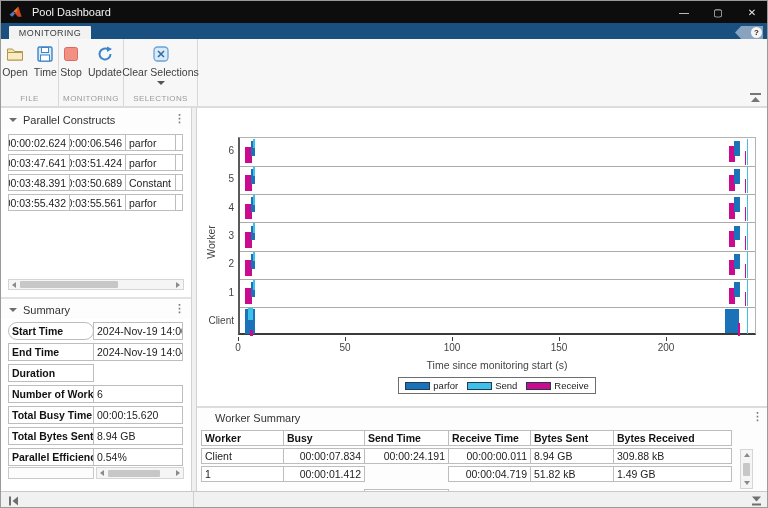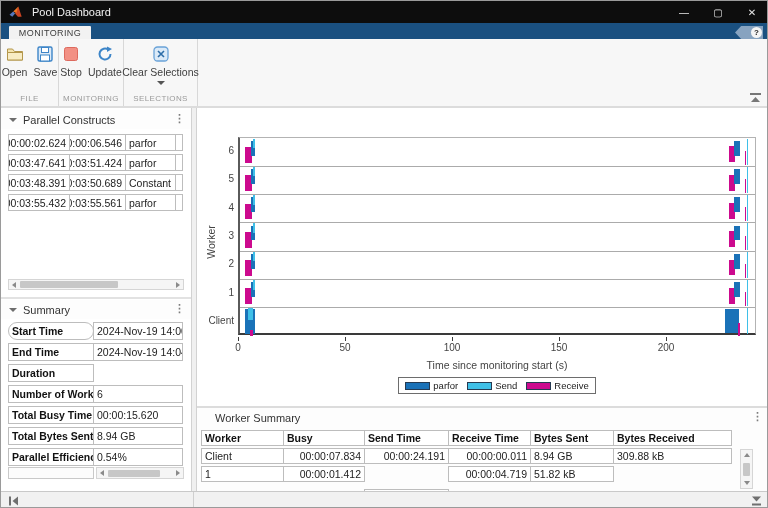--- a/index.html
+++ b/index.html
@@ -124,21 +124,21 @@
                 <path d="M1.5,7.5 h15 v7.5 h-15 z" fill="#f8ecc4" stroke="#b3964b"></path>
               </svg></span>
             <span class="rlabel">Open</span>
           </div>
           <div class="rbtn">
             <span class="ricon"><svg viewBox="0 0 18 18">
                 <rect x="2" y="2" width="14" height="14" rx="1.5" fill="#ddeaf7" stroke="#3d85c8" stroke-width="1.4"></rect>
                 <rect x="5.5" y="2.5" width="7" height="5" fill="#fff" stroke="#3d85c8"></rect>
                 <rect x="4.5" y="10" width="9" height="6" fill="#fff" stroke="#3d85c8"></rect>
               </svg></span>
-            <span class="rlabel">Save</span>
+            <span class="rlabel">Time</span>
           </div>
         </div>
         <div class="glabel">FILE</div>
       </div>
       <div class="rgroup" style="width: 65px;">
         <div class="btns">
           <div class="rbtn">
             <span class="ricon"><svg viewBox="0 0 18 18">
                 <rect x="2.5" y="2.5" width="13" height="13" rx="2" fill="#f29084" stroke="#dd6a5e"></rect>
               </svg></span>
@@ -386,20 +386,21 @@
               <div class="boxcell num" style="width: 83px;">00:00:00.011</div>
               <div class="boxcell" style="width: 84px;">8.94 GB</div>
               <div class="boxcell" style="width: 119px;">309.88 kB</div>
             </div>
             <div class="boxrow" style="margin-top: 2px;">
               <div class="boxcell" style="width: 83px;">1</div>
               <div class="boxcell num" style="width: 82px;">00:00:01.412</div>
               <div class="boxcell num" style="width: 85px; margin-top: 23px;">00:00:00.000</div>
               <div class="boxcell num" style="width: 83px;">00:00:04.719</div>
               <div class="boxcell" style="width: 84px;">51.82 kB</div>
+              <div class="boxcell" style="width: 119px;">1.49 GB</div>
             </div>
           </div>
         <div class="vsb" style="left:543px; top:41px; height:40px;">
           <span class="up">
               <i class="tri-u"></i>
             </span>
           <span class="sb-thumb" style="left:2px; top:13px; width:7px; height:13px;"></span>
           <span class="down">
               <i class="tri-d"></i>
             </span>

